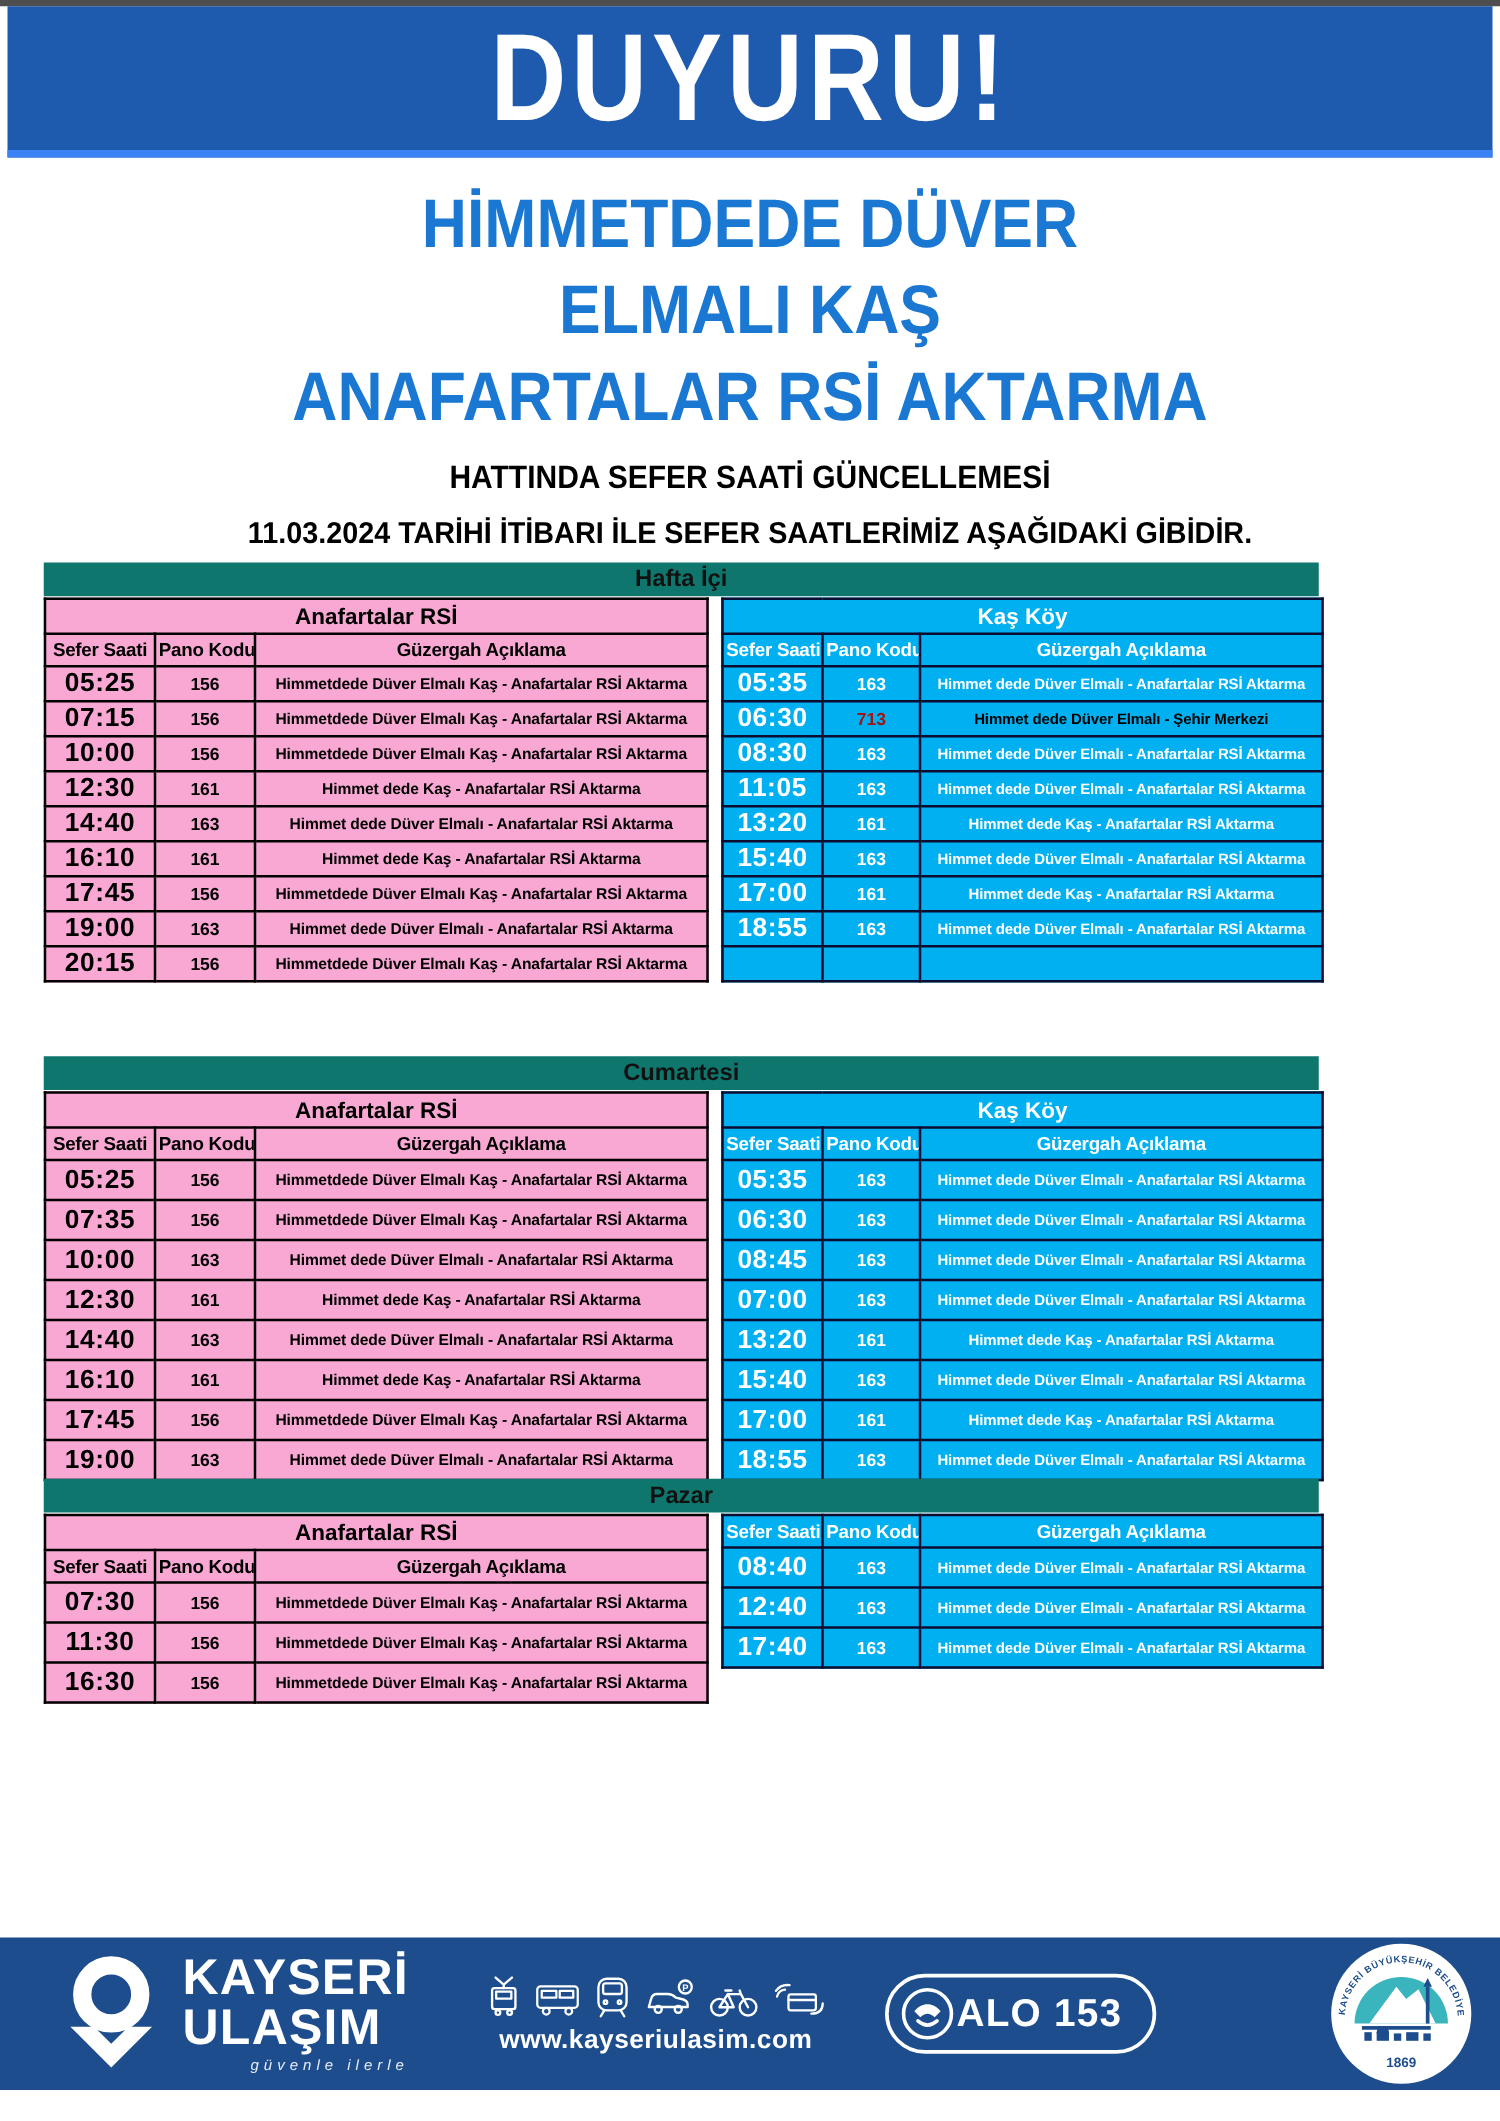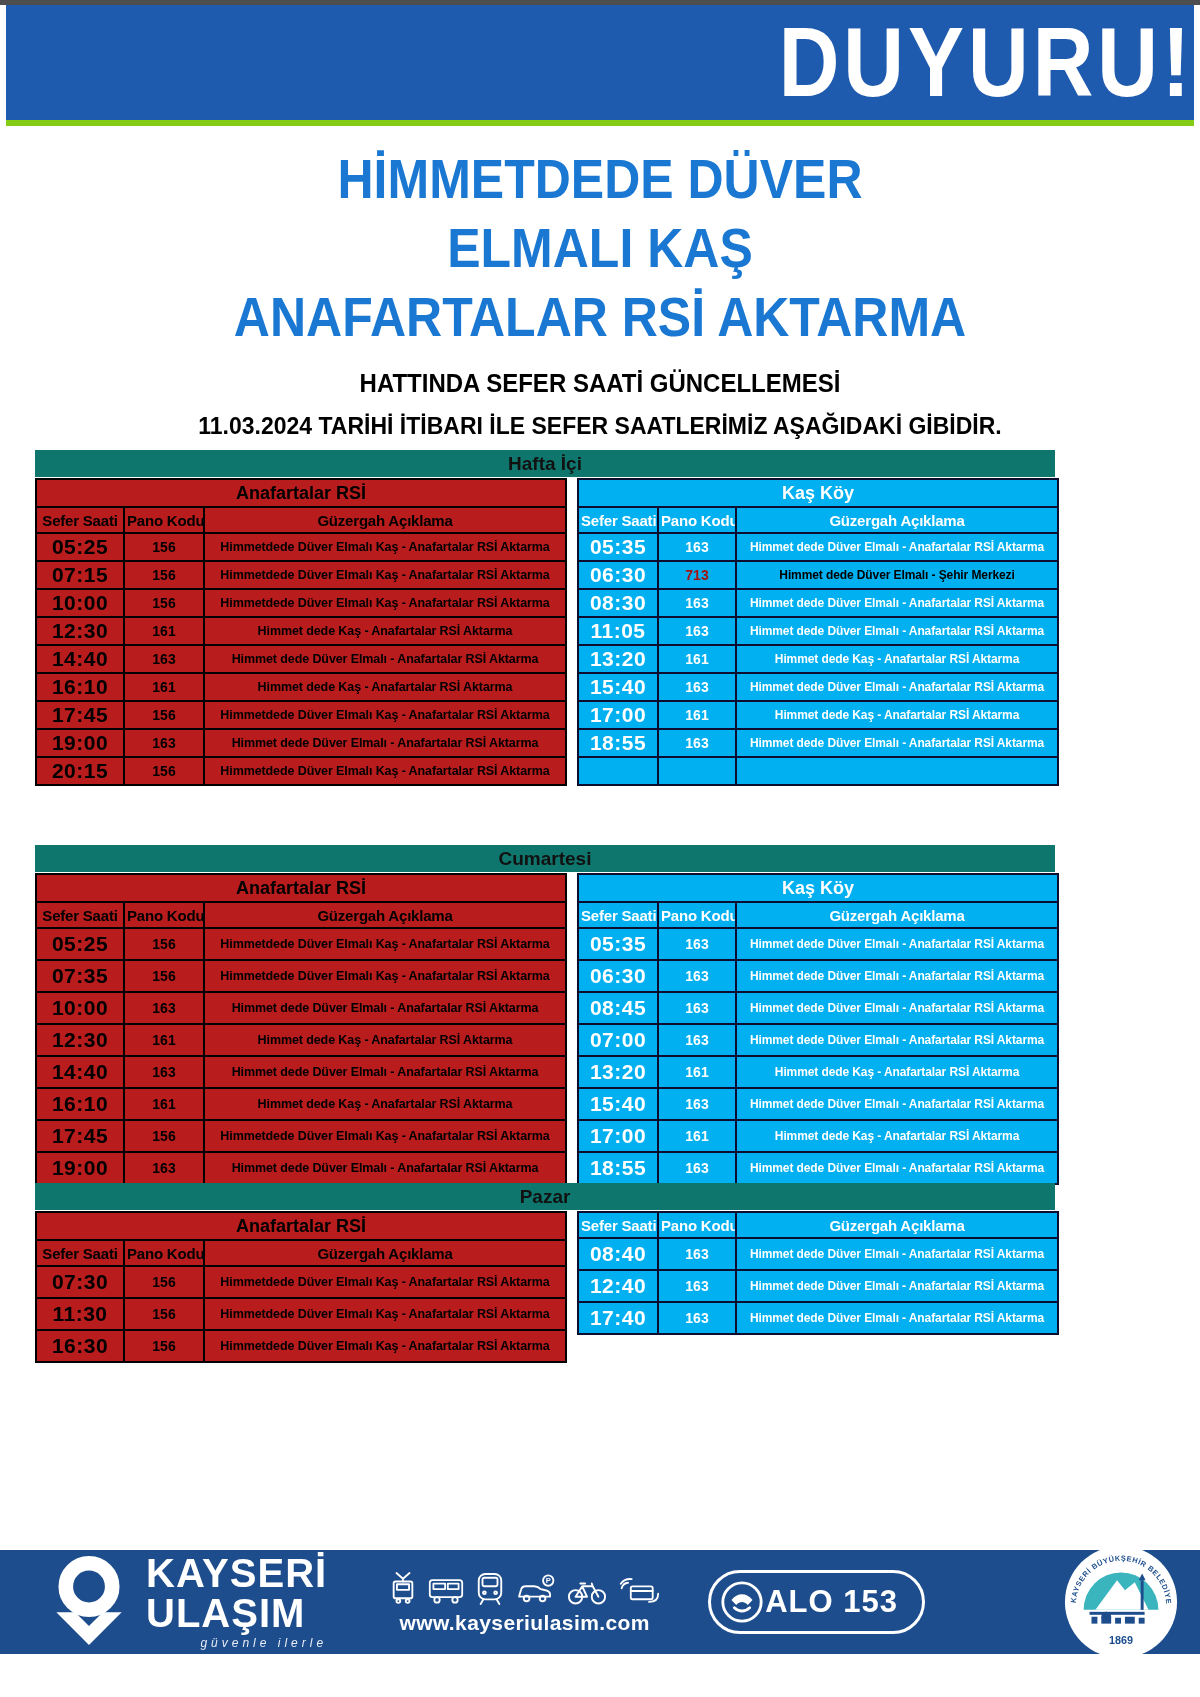--- a/index.html
+++ b/index.html
@@ -5,22 +5,22 @@
   html,body { margin:0; padding:0; background:#ffffff; }
   .page {
     position:relative; width:1200px; height:1697px; background:#fff;
     overflow:hidden; font-family:"Liberation Sans", sans-serif;
   }
   .top-strip { position:absolute; top:0; left:0; width:100%; height:5px; background:#4e4e4e; }
 
   
   .banner {
     position:absolute; top:5px; left:6px; right:6px; height:115px;
-    background:#1e5aad; border-bottom:6px solid #84cc16;
-    display:flex; align-items:center; justify-content:flex-end;
+    background:#1e5aad; border-bottom:6px solid #3b82f6;
+    display:flex; align-items:center; justify-content:center;
   }
   .banner-title {
     color:#fff; font-size:84px; font-weight:800; letter-spacing:4px;
     transform:scaleY(1.18); white-space:nowrap;
   }
 
   
   .route-title {
     position:absolute; left:0; width:100%; text-align:center;
     color:#1a78d2; font-weight:800; font-size:50px; transform:scaleY(1.1);
@@ -39,38 +39,38 @@
   
   .schedule { position:absolute; left:35px; width:1020px; }
   .sec0 { top:450px; } .sec1 { top:845px; } .sec2 { top:1183px; }
   .band {
     height:27px; background:#0f766e; color:#111;
     display:flex; align-items:center; justify-content:center;
     font-size:19px; font-weight:800; margin-bottom:1px;
   }
   .tables { display:flex; gap:10px; align-items:flex-start; }
   table { border-collapse:collapse; table-layout:fixed; }
-  table.left  { width:530px; background:#b91c1c; color:#000; }
+  table.left  { width:530px; background:#f9a8d4; color:#000; }
   table.right { width:480px; background:#00b0f0; color:#fff; }
   td, th { border:2px solid #000; padding:0 2px; overflow:hidden; white-space:nowrap; text-align:center; }
   table.right td, table.right th { border-color:#0d0d30; }
   th.group { height:26px; font-size:18px; font-weight:800; }
   tr.cols th { height:24px; font-size:15px; font-weight:800; letter-spacing:-0.2px; }
   .sec0 tbody td { height:26px; }
   .sec1 tbody td, .sec2 tbody td { height:30px; }
   td.time  { font-size:21px; font-weight:800; letter-spacing:0.5px; }
   td.code  { font-size:14px; font-weight:800; }
   td.route { font-size:12.5px; font-weight:700; letter-spacing:-0.1px; }
   table.right td.route { font-size:12px; }
   tr.highlight td.code  { color:#a31414; }
   tr.highlight td.route { color:#000000; }
 
   
   .footer {
-    position:absolute; top:1550px; left:0; width:1200px; height:104px;
+    position:absolute; top:1550px; left:0; width:1200px; height:122px;
     background:#1d4d8c; display:flex; align-items:center;
   }
   .brand { display:flex; align-items:center; gap:14px; margin-left:46px; }
   .brand-text { color:#fff; font-weight:800; font-size:40px; line-height:0.98; letter-spacing:1px; }
   .tagline { font-size:12px; font-weight:400; font-style:italic; letter-spacing:4px; text-align:right; margin-top:5px; color:#e8eef7; }
   .mid { margin-left:62px; display:flex; flex-direction:column; align-items:center; gap:5px; }
   .icons { display:flex; gap:11px; align-items:flex-end; }
   .icons svg { display:block; }
   .website { color:#fff; font-weight:800; font-size:21px; letter-spacing:0.4px; }
   .alo {

